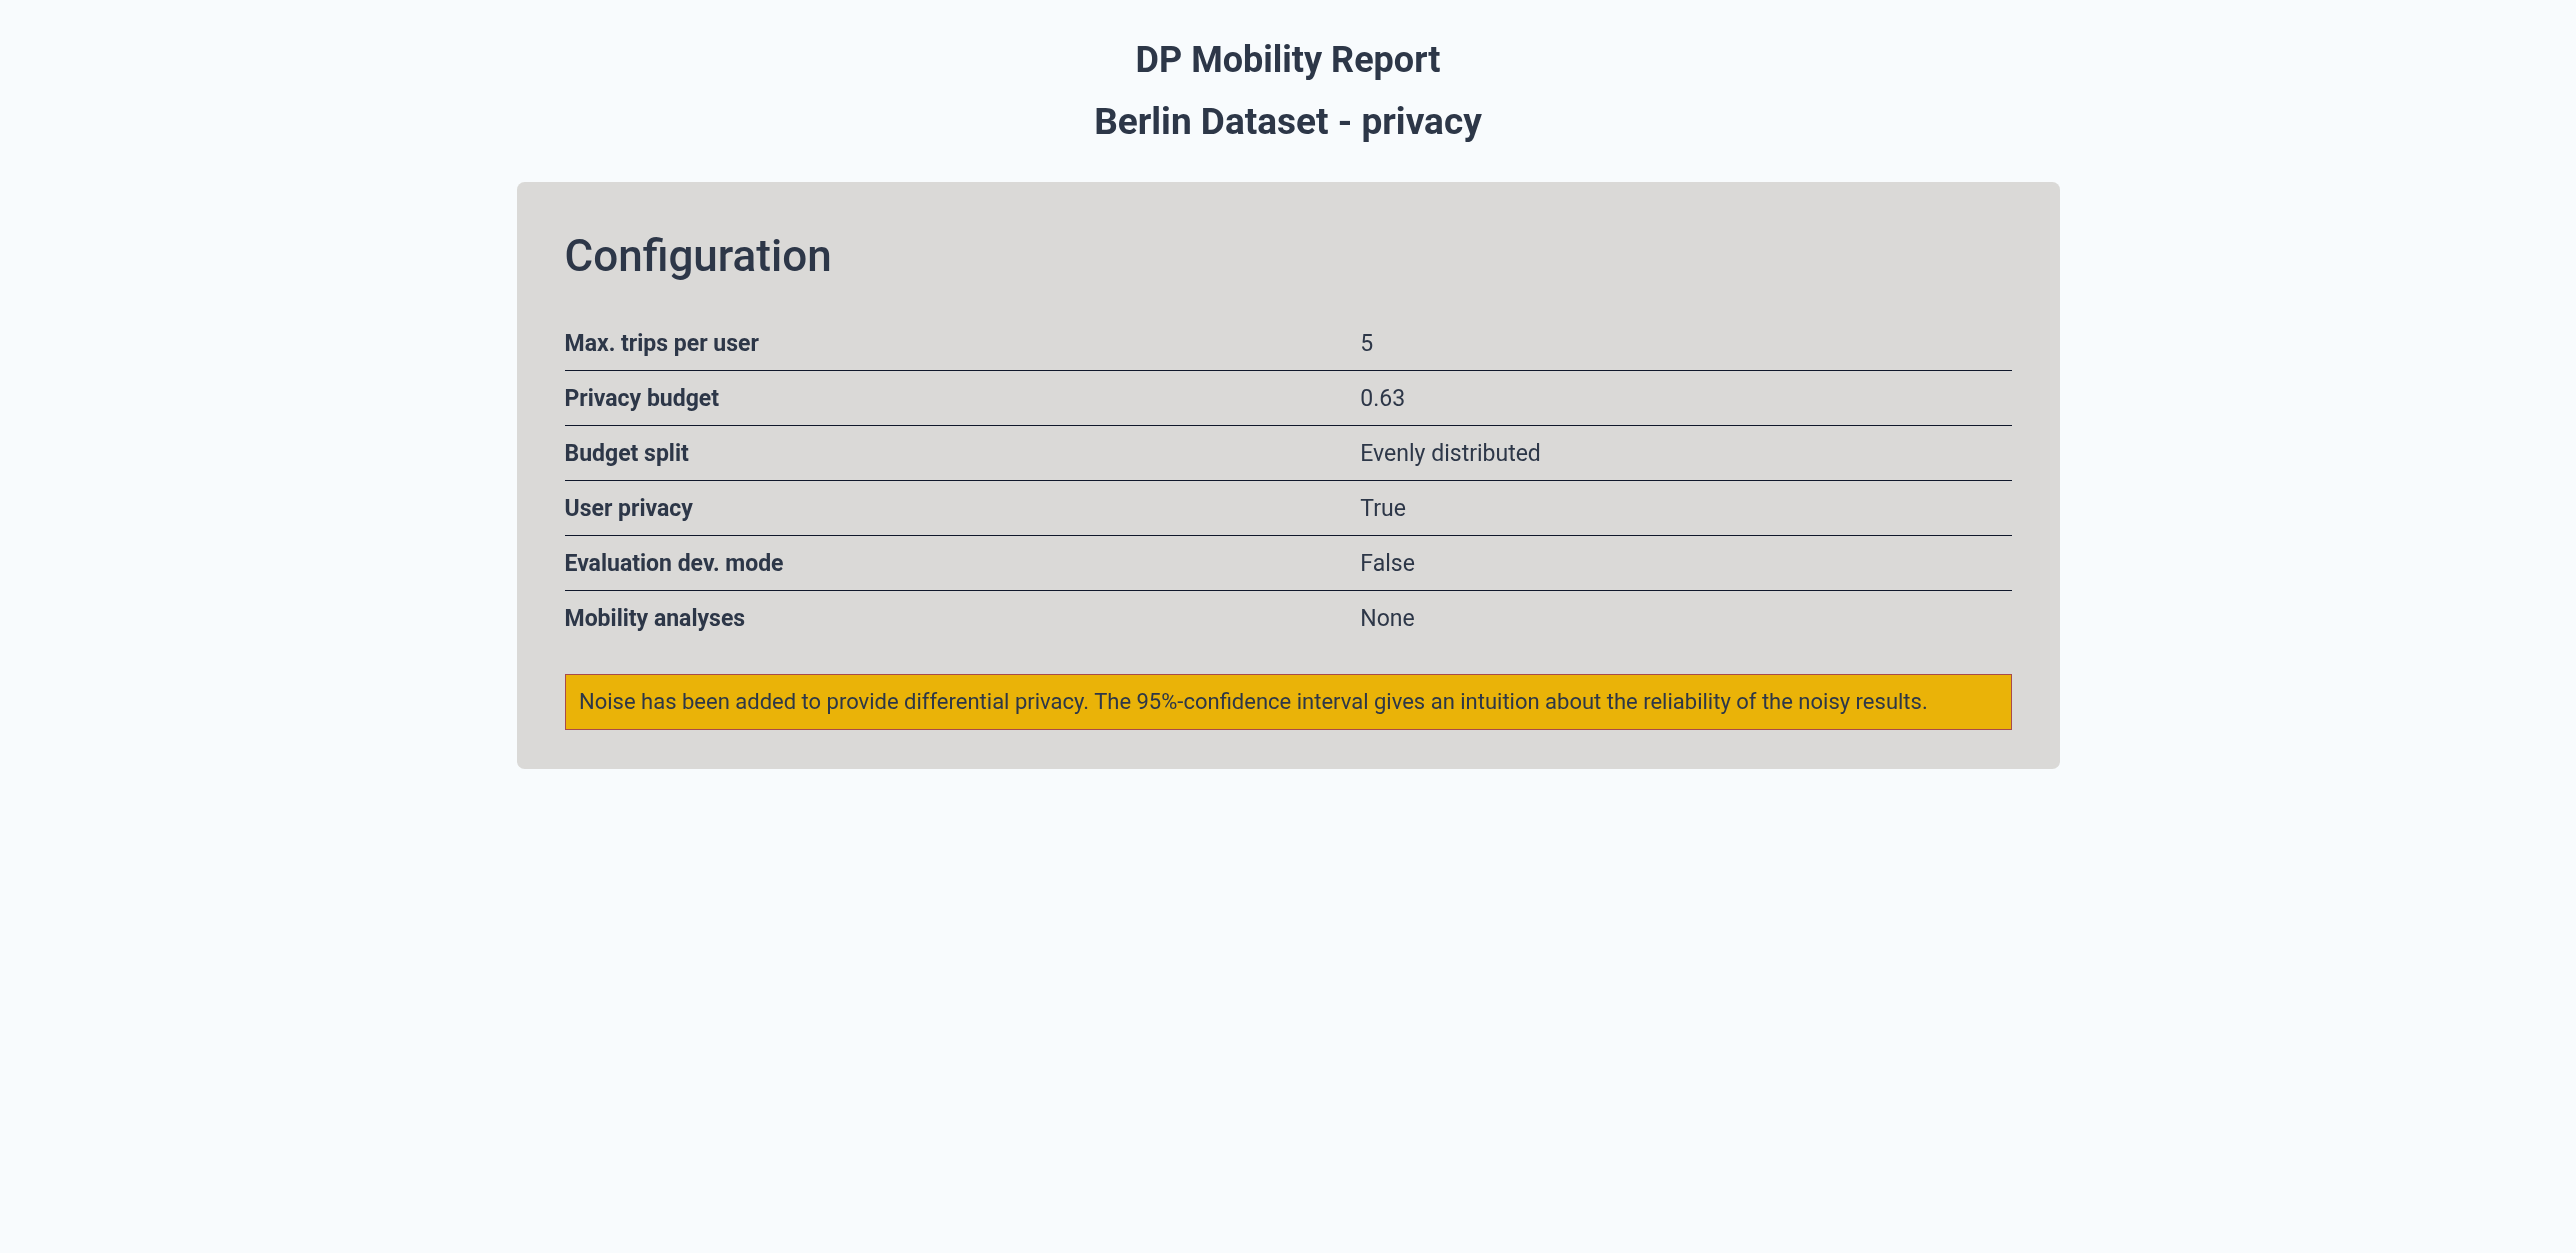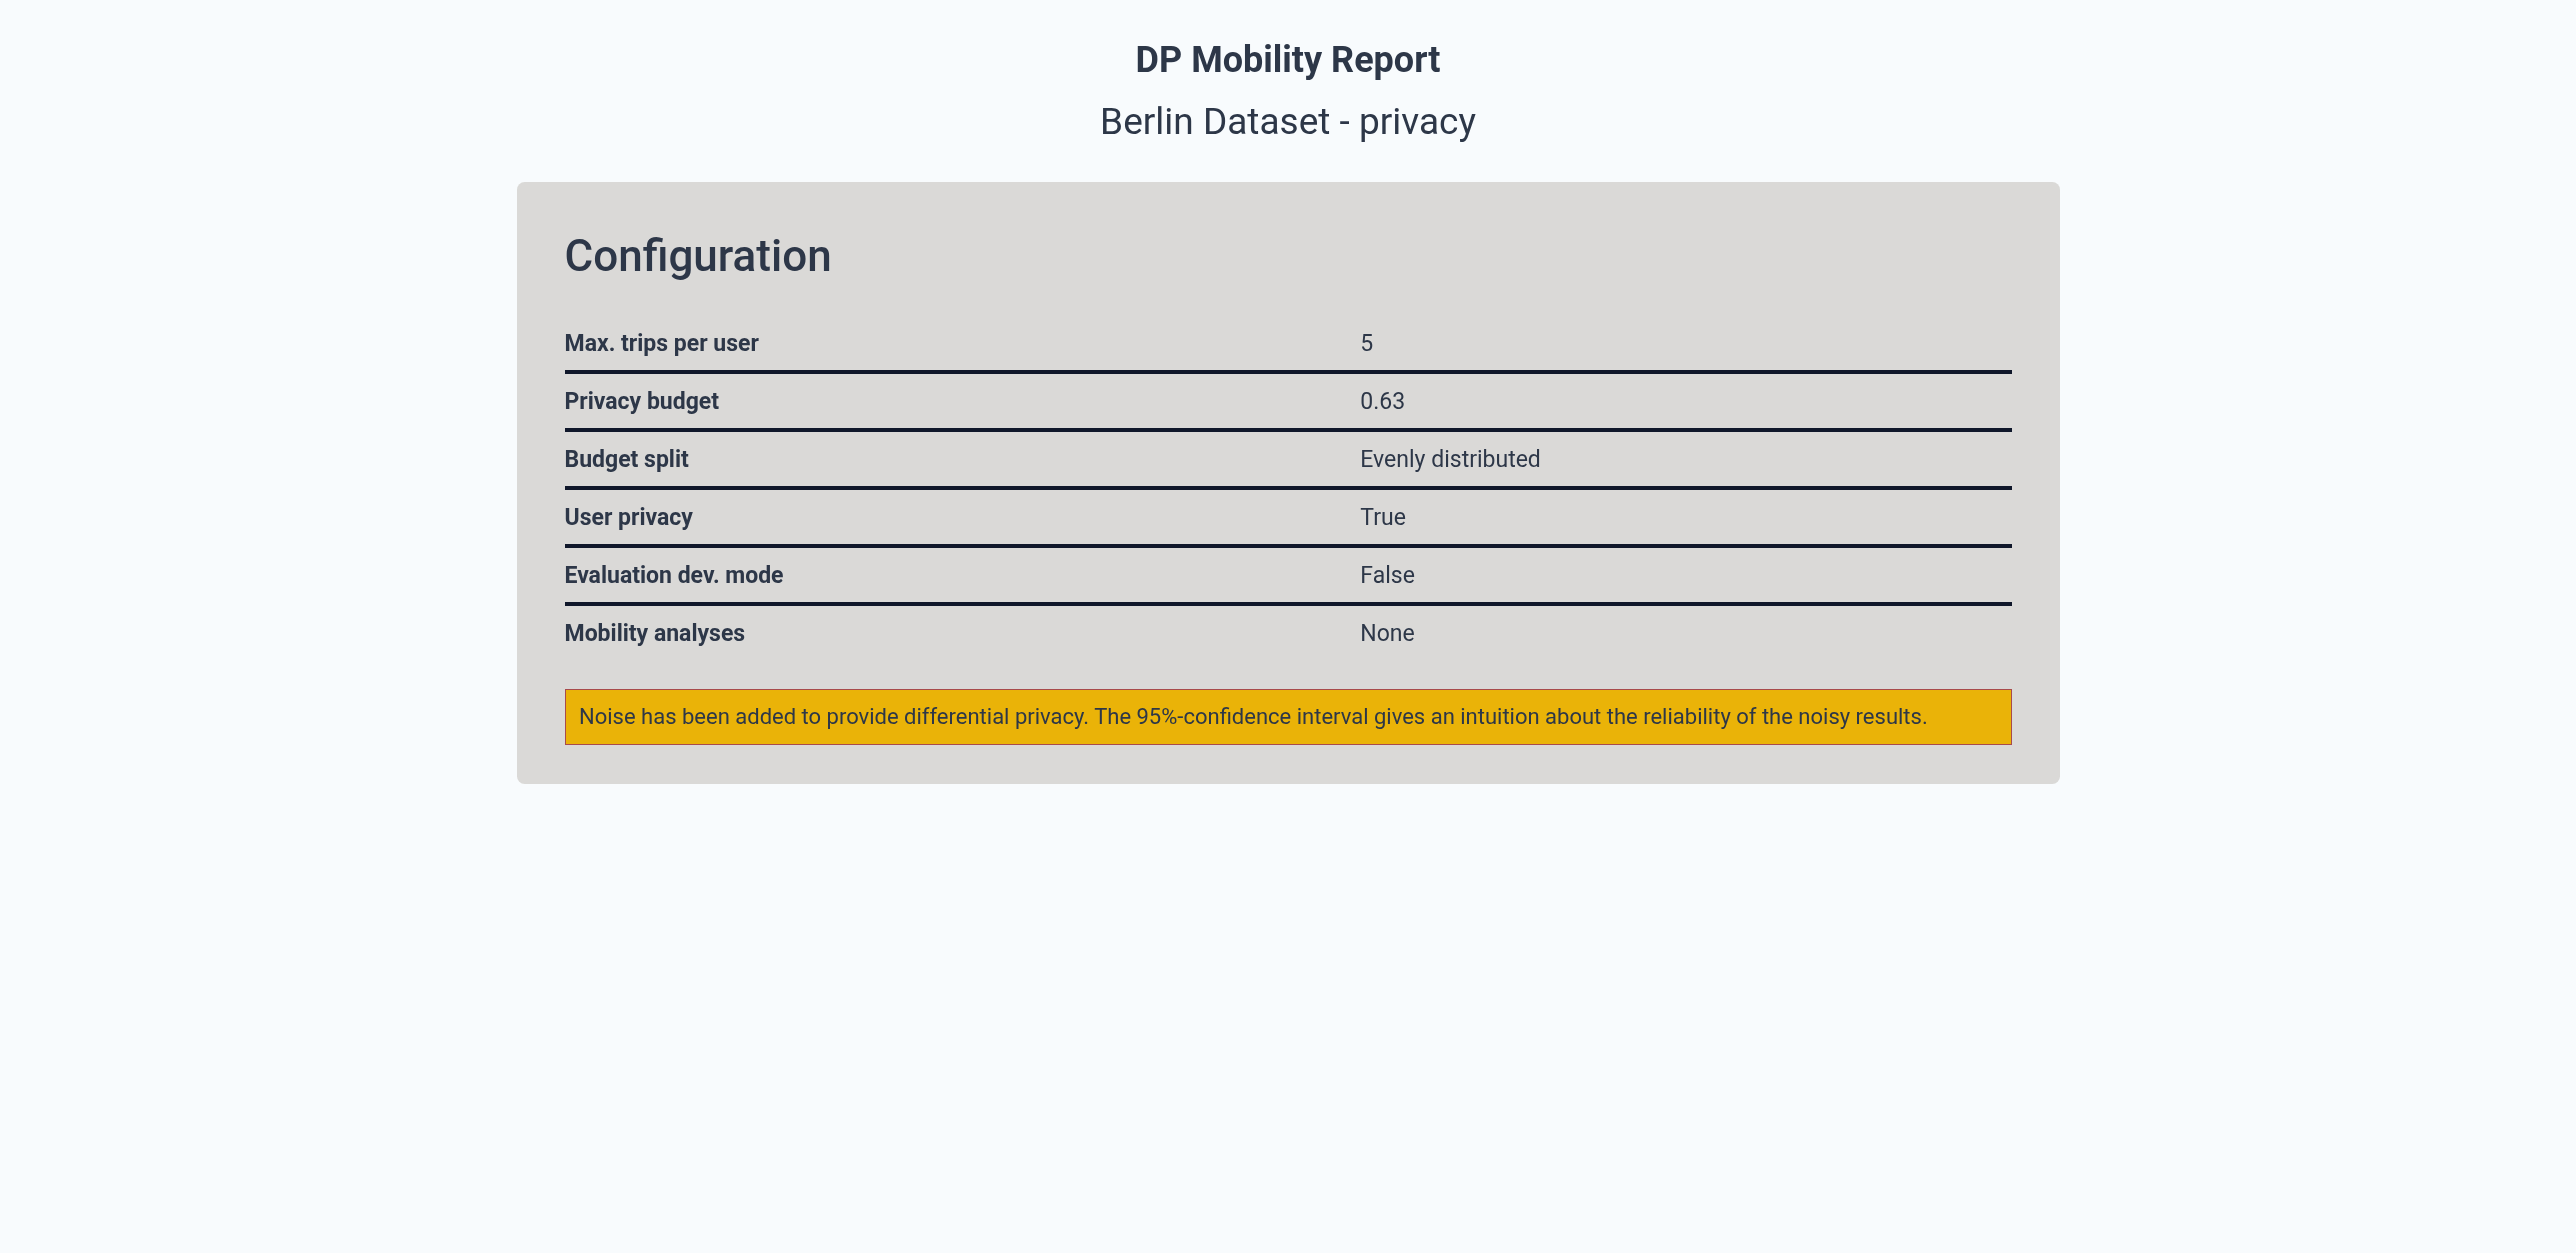--- a/index.html
+++ b/index.html
@@ -20,41 +20,41 @@
     .page-title {
       text-align: center;
       font-size: 36px;
       font-weight: 700;
       color: #2d3748;
       margin-bottom: 19px;
     }
     .page-subtitle {
       text-align: center;
       font-size: 37px;
-      font-weight: 400;
+      font-weight: 700;
       color: #2d3748;
       margin-bottom: 39px;
     }
     .config-panel {
       background-color: #dad9d7;
       border-radius: 7.7px;
       padding: 48px 48px 39px 48px;
     }
     .config-heading {
       font-size: 44px;
       font-weight: 500;
       color: #2d3748;
       margin-bottom: 34px;
     }
     .config-table {
       width: 100%;
       border-collapse: collapse;
     }
     .config-table tr {
-      border-bottom: 4px solid #0f172a;
+      border-bottom: 1px solid #0f172a;
     }
     .config-table tr:last-child {
       border-bottom: none;
     }
     .config-table td {
       padding: 13.5px 0;
       font-size: 23px;
       color: #2d3748;
       vertical-align: middle;
     }

